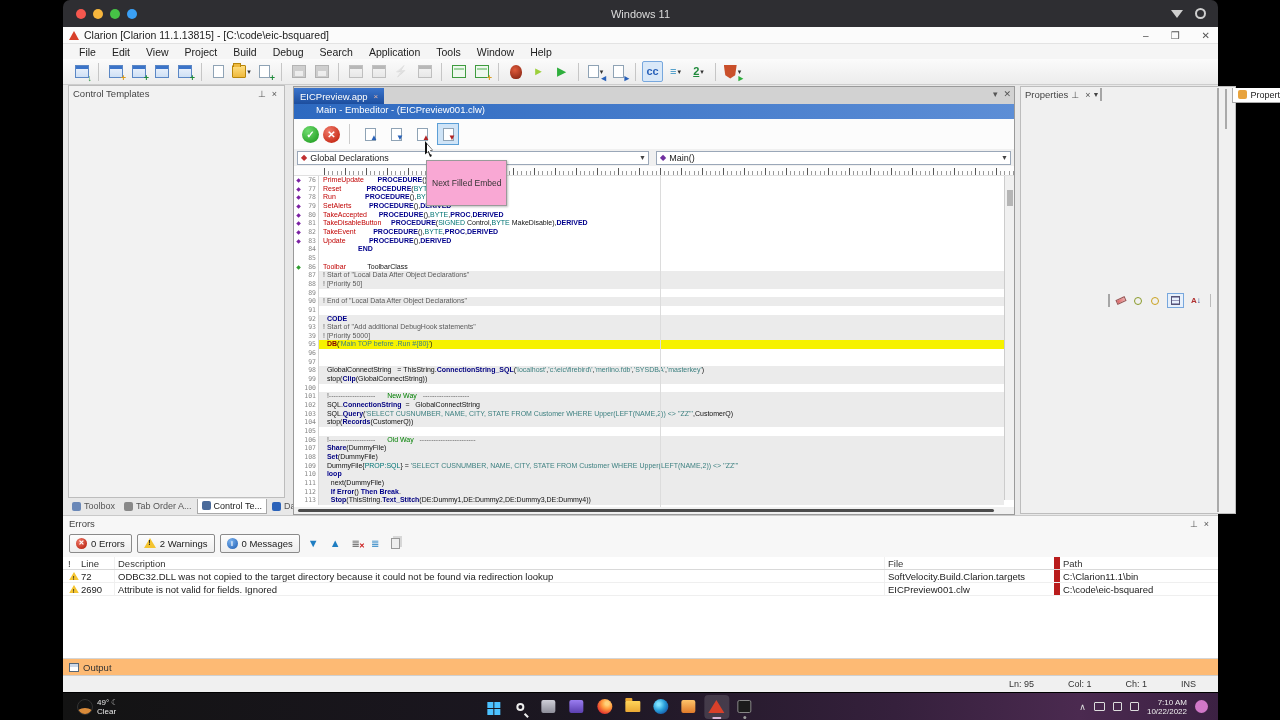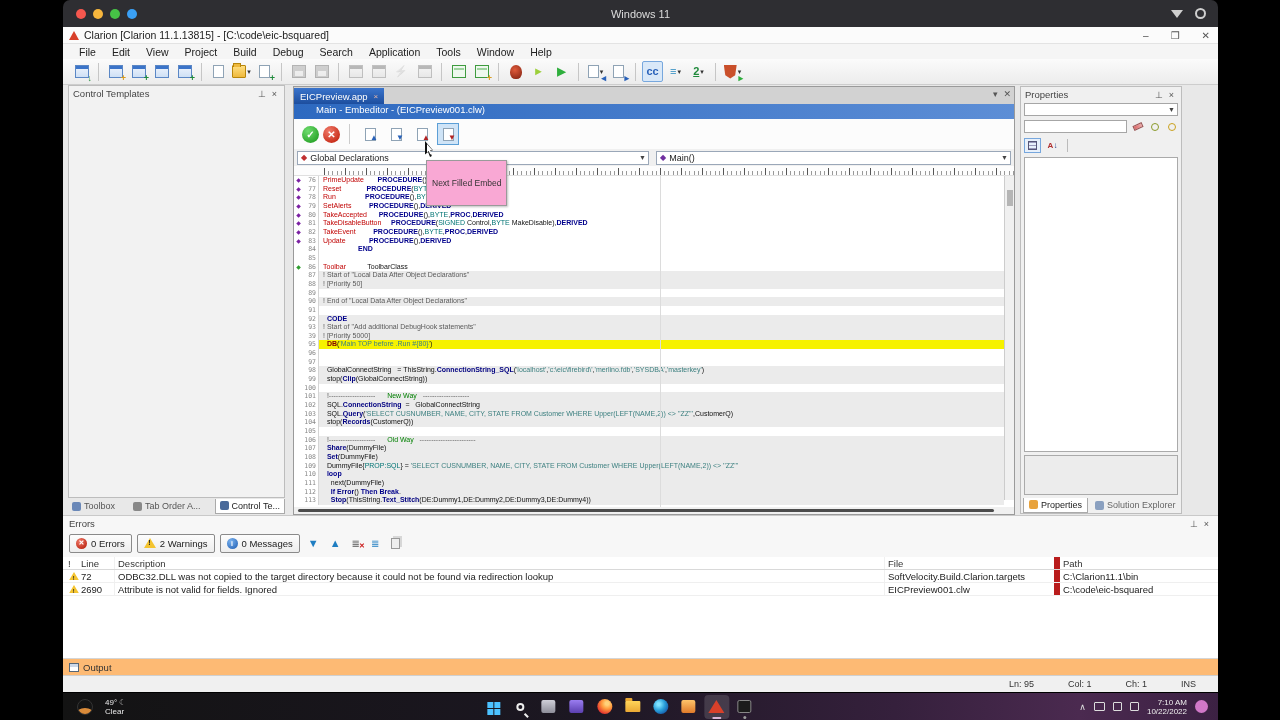--- a/index.html
+++ b/index.html
@@ -47,21 +47,21 @@
   .chico.u{text-decoration:underline;}
   .dd{font-size:7px;color:#333;margin-left:1px;}
 
   
   .workspace{position:absolute;left:0;top:85px;width:1155px;height:430px;background:#e8e8e8;}
   .panelhdr{height:15px;display:flex;align-items:center;font-size:9.5px;color:#444;padding:0 4px;}
   .panelhdr .sp{flex:1;}
   .pin,.xbtn{color:#555;font-size:9px;padding:0 3px;}
 
   .leftpanel{position:absolute;left:5px;top:85px;width:217px;height:413px;background:#f2f2f2;border:1px solid #bdbdbd;}
-  .lefttabs{position:absolute;left:5px;top:498px;width:260px;height:16px;display:flex;align-items:center;font-size:9px;color:#555;gap:10px;}
+  .lefttabs{position:absolute;left:5px;top:498px;width:260px;height:16px;display:flex;align-items:center;font-size:9px;color:#555;gap:1px;}
   .ltab{display:flex;align-items:center;gap:3px;padding:1px 4px;height:15px;white-space:nowrap;}
   .ltab.active{background:#fff;border:1px solid #aaa;border-top:none;color:#222;}
   .ltico{width:9px;height:9px;border-radius:2px;display:inline-block;}
 
   
   .editor{position:absolute;left:230px;top:86px;width:722px;height:429px;display:flex;flex-direction:column;background:#fff;border:1px solid #9a9a9a;}
   .tabstrip{height:17px;background:#d2d2d2;display:flex;align-items:flex-end;position:relative;}
   .doctab{height:16px;background:linear-gradient(#3a74cc,#1d4e9e);color:#fff;font-size:9.5px;display:flex;align-items:center;padding:0 6px;gap:6px;}
   .doctab .tx{color:#e8b9a9;font-size:8px;}
   .striptools{position:absolute;right:3px;top:2px;display:flex;gap:6px;color:#555;font-size:9px;}
@@ -106,21 +106,21 @@
   .vscroll{position:absolute;right:0;top:0;bottom:7px;width:10px;background:#f0f0f0;border-left:1px solid #ccc;}
   .vthumb{position:absolute;left:2px;top:14px;width:6px;height:16px;background:#b5b5b5;}
   .hscroll{height:7px;background:#f0f0f0;position:relative;}
   .hthumb{position:absolute;left:4px;right:20px;top:2px;height:3px;background:#4c4c4c;border-radius:2px;}
   .tooltip{position:absolute;left:132px;top:73px;background:#f9a8d4;border:1px solid #9a9a9a;font-size:8.5px;color:#333;padding:17px 5px;z-index:6;box-shadow:1px 1px 2px rgba(0,0,0,.25);}
   .cursor{position:absolute;left:131px;top:54px;width:11px;height:16px;z-index:7;}
   .cursor i{position:absolute;left:0;top:0;width:11px;height:16px;background:#111;clip-path:polygon(0 0,0 84%,28% 68%,46% 100%,62% 93%,45% 62%,72% 58%);}
   .cursor b{position:absolute;left:1.5px;top:2.5px;width:8px;height:11px;background:#fff;clip-path:polygon(0 0,0 84%,28% 68%,46% 100%,62% 93%,45% 62%,72% 58%);}
 
   
-  .rightpanel{position:absolute;left:957px;top:86px;width:162px;height:428px;background:#f0f0f0;border:1px solid #bdbdbd;display:flex;flex-direction:column;}
+  .rightpanel{position:absolute;left:957px;top:86px;width:216px;height:428px;background:#f0f0f0;border:1px solid #bdbdbd;display:flex;flex-direction:row;}
   .rp-combo{height:13px;background:#fff;border:1px solid #a6a6a6;margin:1px 3px;position:relative;}
   .rp-combo .cdd{position:absolute;right:2px;top:2px;font-size:7px;color:#444;}
   .rp-search{display:flex;align-items:center;gap:4px;margin:3px 3px 2px;}
   .rp-input{flex:1;height:13px;background:#fff;border:1px solid #a6a6a6;}
   .rp-ico{width:13px;height:13px;display:flex;align-items:center;justify-content:center;font-size:9px;}
   .eraser{width:10px;height:5px;background:linear-gradient(90deg,#d66,#eaa);border:1px solid #955;transform:rotate(-25deg);}
   .gearmini{width:8px;height:8px;border:1.5px solid #8a9a2a;border-radius:50%;}
   .gearmini2{width:8px;height:8px;border:1.5px solid #caa21f;border-radius:50%;}
   .rp-toggles{display:flex;align-items:center;gap:3px;margin:3px 3px;}
   .tgl{width:17px;height:15px;display:flex;align-items:center;justify-content:center;font-size:8px;color:#333;}
@@ -158,21 +158,21 @@
   .ec4{width:170px;border-left:1px solid #f0f0f0;padding-left:3px;overflow:hidden;white-space:nowrap;}
   .ec5{flex:1;border-left:6px solid #b91c1c;padding-left:3px;overflow:hidden;white-space:nowrap;}
   .erow .tri{transform:scale(.8);}
 
   .outputbar{position:absolute;left:0;top:658px;width:1155px;height:17px;background:#fdba74;border-top:1px solid #d5d5d5;display:flex;align-items:center;font-size:9.5px;color:#333;padding-left:6px;gap:4px;}
   .outico{width:10px;height:9px;border:1px solid #567;background:linear-gradient(#cdd8e8 3px,#fff 3px);}
   .statusbar{position:absolute;left:0;top:675px;width:1155px;height:17px;background:#f0f0f0;border-top:1px solid #cfcfcf;display:flex;align-items:center;justify-content:flex-end;gap:34px;font-size:9px;color:#333;padding-right:22px;}
 
   
   .taskbar{position:absolute;left:0;top:693px;width:1155px;height:27px;background:linear-gradient(90deg,#131313,#1c1722 45%,#35203c 72%,#4b2a50 88%,#3c2143);display:flex;align-items:center;}
-  .weather{display:flex;align-items:center;gap:12px;margin-left:14px;color:#e8e8e8;}
+  .weather{display:flex;align-items:center;gap:4px;margin-left:14px;color:#e8e8e8;}
   .moon{width:16px;height:16px;border-radius:50%;background:#141414;position:relative;overflow:hidden;border:1px solid #333;}
   .moon::after{content:"";position:absolute;left:-2px;bottom:-6px;width:18px;height:12px;background:#d98b3a;border-radius:50%;}
   .wtxt{display:flex;flex-direction:column;line-height:9px;font-size:8px;}
   .wtop{display:flex;align-items:center;gap:2px;}
   .wmoon{color:#bbb;font-size:8px;}
   .tkcenter{position:absolute;left:50%;transform:translateX(-58%);display:flex;align-items:center;gap:3px;}
   .tk-item{width:25px;height:24px;display:flex;align-items:center;justify-content:center;position:relative;border-radius:4px;}
   .tk-item.active{background:rgba(255,255,255,.14);}
   .tk-item.active::after{content:"";position:absolute;bottom:0px;left:8px;width:9px;height:2px;background:#d8b7da;border-radius:2px;}
   .tk-item.dot::after{content:"";position:absolute;bottom:0px;left:11px;width:3px;height:3px;background:#9a9a9a;border-radius:50%;}

